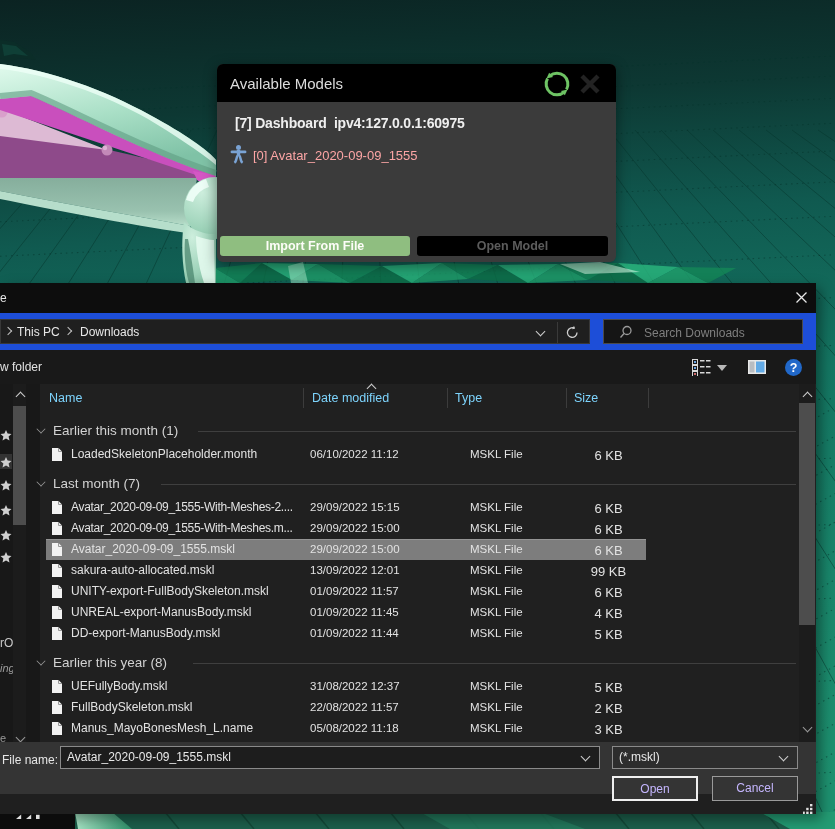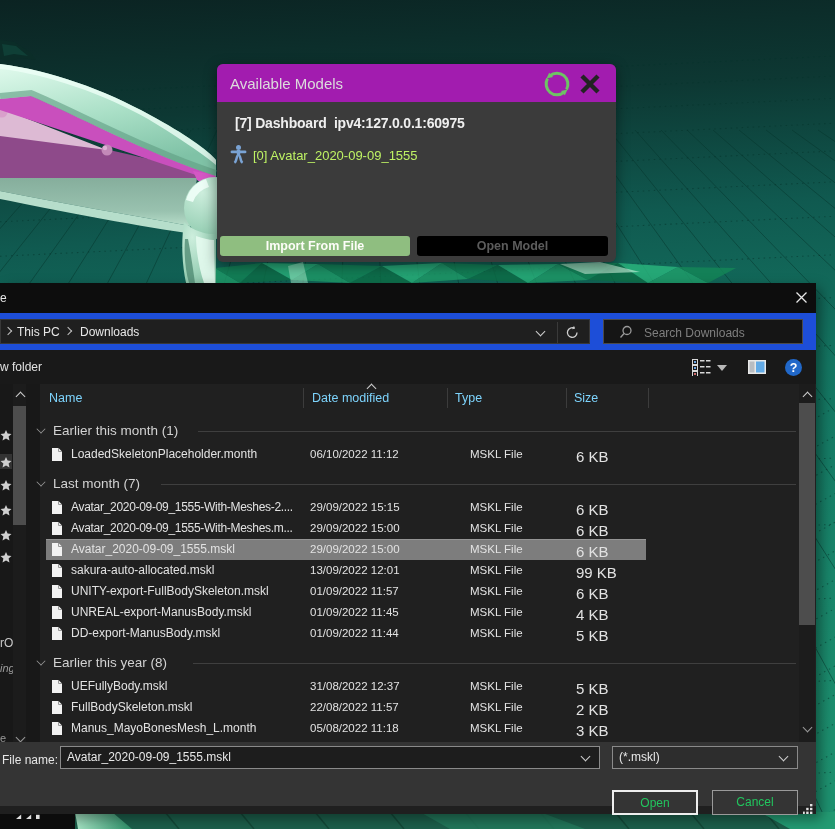--- a/index.html
+++ b/index.html
@@ -3,68 +3,68 @@
 <meta charset="utf-8">
 <style>
 * { margin:0; padding:0; box-sizing:border-box; }
 html,body { width:835px; height:829px; overflow:hidden; background:#0b2a27; }
 body { font-family:"Liberation Sans", sans-serif; position:relative; }
 .abs { position:absolute; }
 
 
 #avail { position:absolute; left:217px; top:64px; width:399px; height:198px;
   background:#3b3b3b; border-radius:6px; box-shadow:0 4px 14px rgba(0,0,0,.45); }
-#avail .tb { position:absolute; left:0; top:0; right:0; height:38px; background:#a21caf;
+#avail .tb { position:absolute; left:0; top:0; right:0; height:38px; background:#000000;
   border-radius:6px 6px 0 0; }
 #avail .tb .t { position:absolute; left:13px; top:11px; font-size:15px; color:#dcdcdc; }
 #avail .dash { position:absolute; left:10px; top:51px; font-size:14px; font-weight:bold; color:#efefef; letter-spacing:-0.2px;padding-left:8px; }
-#avail .item { position:absolute; left:36px; top:84px; font-size:13px; color:#bef264; }
+#avail .item { position:absolute; left:36px; top:84px; font-size:13px; color:#fca5a5; }
 #avail .btn { position:absolute; top:172px; height:20px; border-radius:3px; font-size:12.5px;
   font-weight:bold; text-align:center; line-height:20px; }
 #avail .btn.imp { left:3px; width:190px; background:#8fbe80; color:#fdfdf8; }
 #avail .btn.open { left:200px; width:191px; background:#000000; color:#5c5c5c; }
 
 
 #fd { position:absolute; left:0; top:283px; width:816px; height:531px; background:#1f1f1f; box-shadow:5px 5px 12px rgba(0,0,0,.4); }
 #fd .titlebar { position:absolute; left:0; top:0; width:100%; height:30px; background:#0d0d0d; }
 #fd .titlebar .t { position:absolute; left:0px; top:8px; font-size:12px; color:#e8e8e8; }
 #fd .addr { position:absolute; left:0; top:30px; width:100%; height:37px; background:#1d4ed8; }
 #fd .crumbbar { position:absolute; left:0; top:6px; width:590px; height:25px; background:#1f1f1f; border:1px solid #383838; }
 #fd .searchbox { position:absolute; left:603px; top:6px; width:200px; height:25px; background:#151515; border:1px solid #4a4a4a; }
 #fd .toolbar { position:absolute; left:0; top:67px; width:100%; height:34px; background:#191919; }
 #fd .main { position:absolute; left:0; top:101px; width:100%; height:358px; background:#202020; }
 #fd .nav { position:absolute; left:0; top:0; width:40px; height:100%; background:#181818; }
-#fd .bottom { position:absolute; left:0; top:459px; width:100%; height:64px; background:#343434; }
+#fd .bottom { position:absolute; left:0; top:459px; width:100%; height:52px; background:#343434; }
 
 
 #fd .hdr { position:absolute; left:40px; top:2px; right:16px; height:24px; color:#7dd3fc; font-size:12.5px; }
 #fd .hdr span { position:absolute; top:5px; }
 #fd .hdr .sep { position:absolute; top:2px; width:1px; height:20px; background:#3c3c3c; }
 
 
 .grp { position:absolute; font-size:13.5px; color:#d2d2d2; }
 .grp .chev { position:absolute; left:-16px; top:2px; width:8px; height:8px; border-right:1.5px solid #9a9a9a; border-bottom:1.5px solid #9a9a9a; transform:rotate(45deg) scale(.8); }
 .grp .line { position:absolute; top:8px; height:1px; background:#3f3f3f; }
 .frow { position:absolute; left:46px; width:600px; height:21px; color:#e2e2e2; font-size:12px; }
 .frow .nm { position:absolute; left:25px; top:3px; }
 .frow .dt { position:absolute; left:264px; top:4px; font-size:11.5px;text-align:center; }
 .frow .ty { position:absolute; left:409px; top:4px; font-size:11.5px;margin-left:15px; }
-.frow .sz { position:absolute; left:530px; width:65px; top:4px; text-align:left; font-size:15px; }
+.frow .sz { position:absolute; left:530px; width:65px; top:4px; text-align:center; font-size:13px; }
 .frow.sel { background:#7d7d7d; box-shadow:inset 0 1px 0 #949494; }
 .ficon { position:absolute; left:5px; top:3px; }
 
 
 #fd .lbl { position:absolute; left:2px; top:11px; font-size:12px; color:#e6e6e6; }
 #fd .combo1 { position:absolute; left:60px; top:4px; width:540px; height:23px; background:#1d1d1d; border:1px solid #8a8a8a; color:#e8e8e8; font-size:12px; line-height:21px; padding-left:6px; }
 #fd .combo2 { position:absolute; left:612px; top:4px; width:186px; height:23px; background:#2d2d2d; border:1px solid #8a8a8a; color:#e8e8e8; font-size:12px; line-height:21px; padding-left:6px; }
 .dnchev { position:absolute; width:7px; height:7px; border-right:1px solid #cfcfcf; border-bottom:1px solid #cfcfcf; transform:rotate(45deg); }
 .upchev { position:absolute; width:7px; height:7px; border-left:1px solid #cfcfcf; border-top:1px solid #cfcfcf; transform:rotate(45deg); }
 .bchev { position:absolute; top:8px; width:6px; height:6px; border-right:1.2px solid #c0c0c0; border-top:1.2px solid #c0c0c0; transform:rotate(45deg); }
 .btxt { position:absolute; top:5px; font-size:12px; color:#e8e8e8; }
-#fd .btn { position:absolute; top:48px; width:86px; height:25px; background:#343434; color:#22c55e; font-size:12px; text-align:center; line-height:22px; }
+#fd .btn { position:absolute; top:34px; width:86px; height:25px; background:#343434; color:#c4b5fd; font-size:12px; text-align:center; line-height:22px; }
 #fd .btn.open { left:612px; border:2px solid #eeeeee; }
 #fd .btn.cancel { left:712px; border:1px solid #9a9a9a; }
 
 
 #blb { position:absolute; left:0; top:814px; width:75px; height:15px; background:#0c0c0c; }
 </style>
 </head>
 <body>
 <svg id="bg" class="abs" style="left:0;top:0" width="835" height="829" viewBox="0 0 835 829">
 <defs>
@@ -466,21 +466,21 @@
           <span class="nm">FullBodySkeleton.mskl</span>
           <span class="dt">22/08/2022 11:57</span>
           <span class="ty">MSKL File</span>
           <span class="sz">2 KB</span>
         </div>
 <div class="frow" style="top:334px">
           <svg class="ficon" width="12" height="15" viewBox="0 0 12 15">
             <path d="M1 1 h6.5 L11 4.5 V14 H1 Z" fill="#f2f2f2"></path>
             <path d="M7.5 1 V4.5 H11" fill="none" stroke="#9a9a9a" stroke-width="1"></path>
           </svg>
-          <span class="nm">Manus_MayoBonesMesh_L.month</span>
+          <span class="nm">Manus_MayoBonesMesh_L.name</span>
           <span class="dt">05/08/2022 11:18</span>
           <span class="ty">MSKL File</span>
           <span class="sz">3 KB</span>
         </div>
 </div>
   </div>
   <div class="bottom">
     <div class="lbl">File name:</div>
     <div class="combo1">Avatar_2020-09-09_1555.mskl<div class="dnchev" style="right:10px;top:6px"></div></div>
     <div class="combo2">(*.mskl)<div class="dnchev" style="right:10px;top:6px"></div></div>

